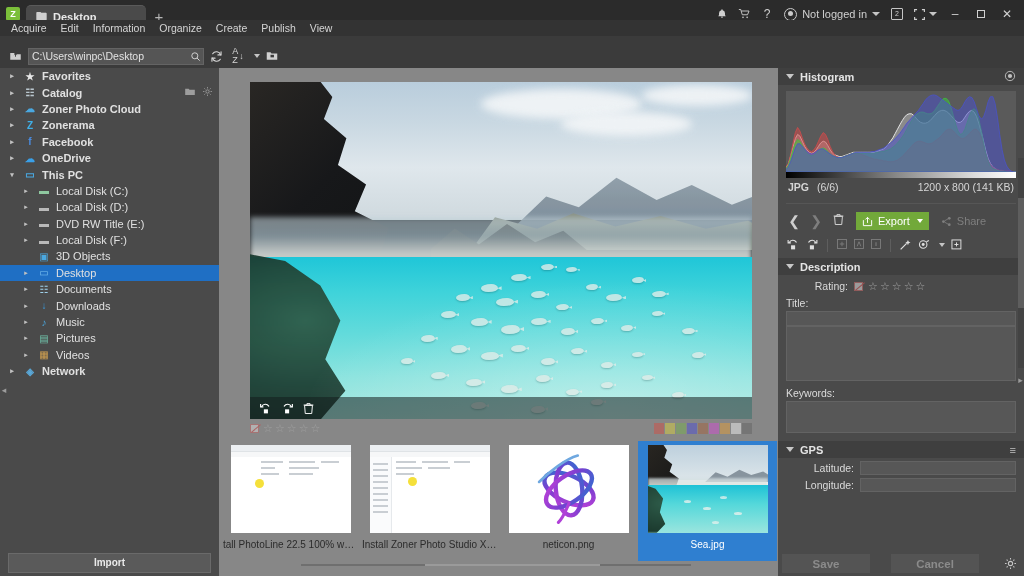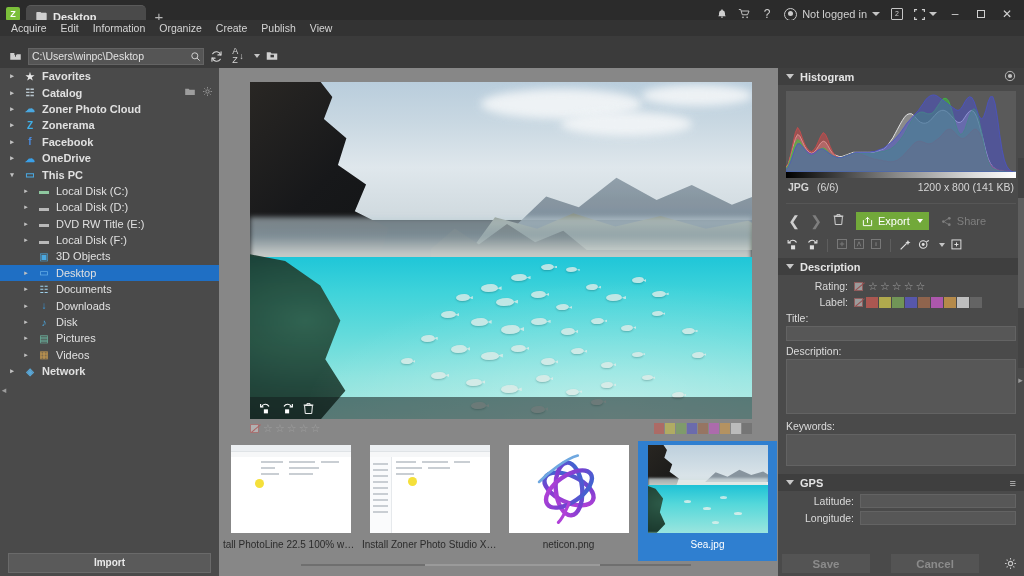--- a/index.html
+++ b/index.html
@@ -606,21 +606,21 @@
           <span>Documents</span>
         </div>
         <div class="tree-row" style="padding-left: 20px;">
           <span class="arrow">▸</span>
           <span class="tico" style="color: rgb(58, 160, 232);">↓</span>
           <span>Downloads</span>
         </div>
         <div class="tree-row" style="padding-left: 20px;">
           <span class="arrow">▸</span>
           <span class="tico" style="color: rgb(74, 168, 224);">♪</span>
-          <span>Disk</span>
+          <span>Music</span>
         </div>
         <div class="tree-row" style="padding-left: 20px;">
           <span class="arrow">▸</span>
           <span class="tico" style="color: rgb(111, 192, 168);">▤</span>
           <span>Pictures</span>
         </div>
         <div class="tree-row" style="padding-left: 20px;">
           <span class="arrow">▸</span>
           <span class="tico" style="color: rgb(208, 160, 80);">▦</span>
           <span>Videos</span>
@@ -955,40 +955,22 @@
     </div>
 
     <div class="desc-body">
       <div class="fld-row">
         <span class="fld-lab">Rating:</span>
         <span class="stars-in">
           <span class="noflag"></span>
           <span id="desc-stars"><span class="star">☆</span><span class="star">☆</span><span class="star">☆</span><span class="star">☆</span><span class="star">☆</span></span>
         </span>
       </div>
-      <div class="fld-row">
-        <span class="fld-lab">Label:</span>
-        <span class="lbl-strip">
-          <span class="noflag" style="margin-right:2px"></span>
-          <span id="desc-colors" style="display:flex;gap:1px">
-              <span class="lbl-sw" style="background: rgb(195, 90, 82);"></span>
-              <span class="lbl-sw" style="background: rgb(201, 193, 78);"></span>
-              <span class="lbl-sw" style="background: rgb(122, 168, 90);"></span>
-              <span class="lbl-sw" style="background: rgb(90, 90, 195);"></span>
-              <span class="lbl-sw" style="background: rgb(160, 106, 78);"></span>
-              <span class="lbl-sw" style="background: rgb(196, 90, 196);"></span>
-              <span class="lbl-sw" style="background: rgb(208, 154, 74);"></span>
-              <span class="lbl-sw" style="background: rgb(220, 220, 220);"></span>
-              <span class="lbl-sw" style="background: rgb(106, 106, 106);"></span>
-            </span>
-        </span>
-      </div>
       <div class="f-label">Title:</div>
       <input class="f-input" value="" style="">
-      <div class="f-label">Description:</div>
       <textarea class="f-area" placeholder="" style=""></textarea>
       <div class="f-label">Keywords:</div>
       <textarea class="f-area kw" placeholder="" style=""></textarea>
     </div>
 
     <div class="panel-hdr" style="margin-top:6px">
       <span class="tri"></span>
       <span>GPS</span>
       <span class="hdr-ic">≡</span>
     </div>

